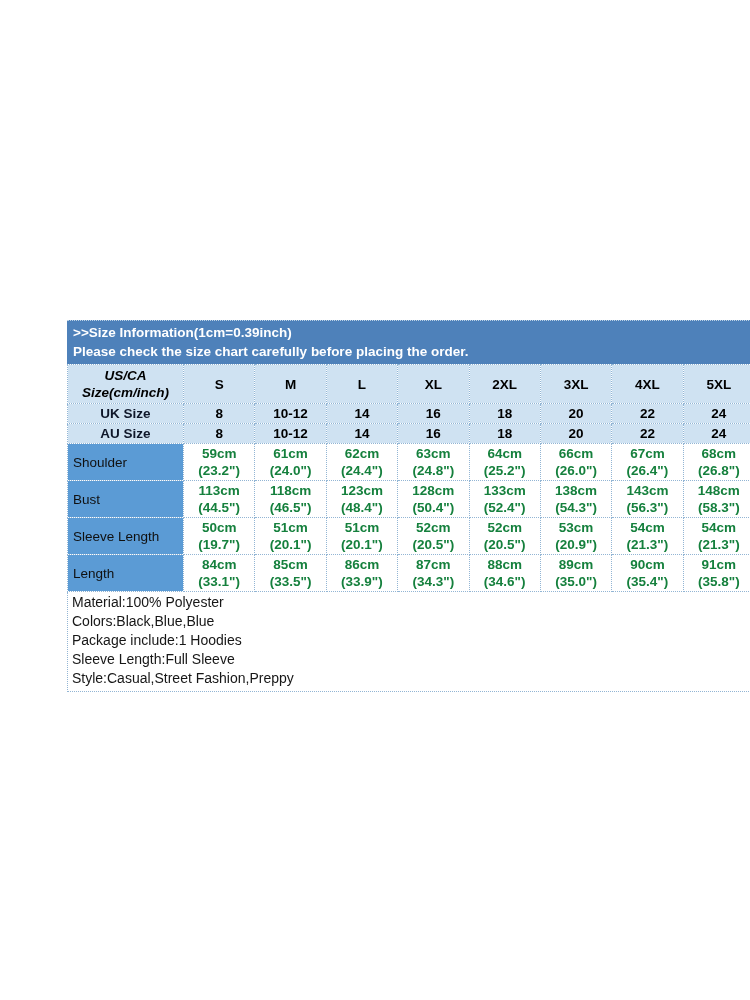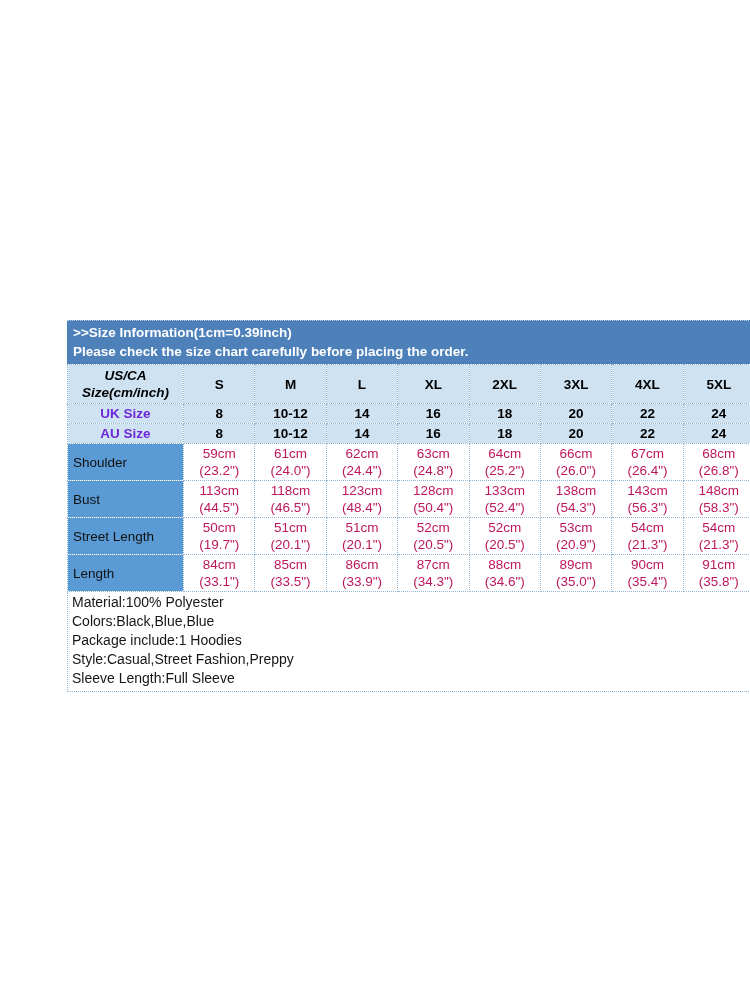--- a/index.html
+++ b/index.html
@@ -19,25 +19,25 @@
   table.size-table { border-collapse:collapse; width:100%; table-layout:fixed; }
   table.size-table th, table.size-table td {
     border:1px dotted #92b5d4; padding:0; text-align:center;
     font-size:13.5px; overflow:hidden;
   }
   col.c-first { width:116px; }
 
   tr.size-hdr-row th { background:#cfe2f2; font-weight:bold; color:#000; height:38px; }
   .corner-line { line-height:17px; font-weight:bold;font-style:italic; }
 
-  tr.uk-row th, tr.au-row th { background:#cfe2f2; font-weight:bold; color:#6d28d9; height:19px; }
+  tr.uk-row th, tr.au-row th { background:#cfe2f2; font-weight:bold; color:#0f172a; height:19px; }
   tr.uk-row td, tr.au-row td { background:#cfe2f2; font-weight:bold; color:#000; height:19px; }
 
   tr.m-row { height:37px; }
-  tr.m-row td.mval { background:#ffffff; color:#be185d; }
+  tr.m-row td.mval { background:#ffffff; color:#15803d;font-weight:bold; }
   tr.m-row td.mval div { line-height:17px; }
   td.mlabel {
     background:#5b9bd5; text-align:left !important; padding-left:5px !important;
     color:#101010; font-weight:normal;
   }
 
   .notes {
     border:1px dotted #92b5d4; border-top:none;
     padding:1px 4px 3px 4px; color:#161616;
     font-size:14px; line-height:19px;
@@ -172,21 +172,21 @@
             <div>143cm</div>
             <div>(56.3")</div>
           </td>
       <td class="mval">
             <div>148cm</div>
             <div>(58.3")</div>
           </td>
     </tr>
 
     <tr class="m-row">
-      <td class="mlabel">Street Length</td>
+      <td class="mlabel">Sleeve Length</td>
       <td class="mval">
             <div>50cm</div>
             <div>(19.7")</div>
           </td>
       <td class="mval">
             <div>51cm</div>
             <div>(20.1")</div>
           </td>
       <td class="mval">
             <div>51cm</div>
@@ -249,17 +249,17 @@
             <div>(35.8")</div>
           </td>
     </tr>
   </tbody>
     </table>
 
   <div class="notes">
     <div>Material:100% Polyester</div>
     <div>Colors:Black,Blue,Blue</div>
     <div>Package include:1 Hoodies</div>
+    <div>Sleeve Length:Full Sleeve</div>
     <div>Style:Casual,Street Fashion,Preppy</div>
-    <div>Sleeve Length:Full Sleeve</div>
   </div>
 
 </div>
 
 </body></html>

